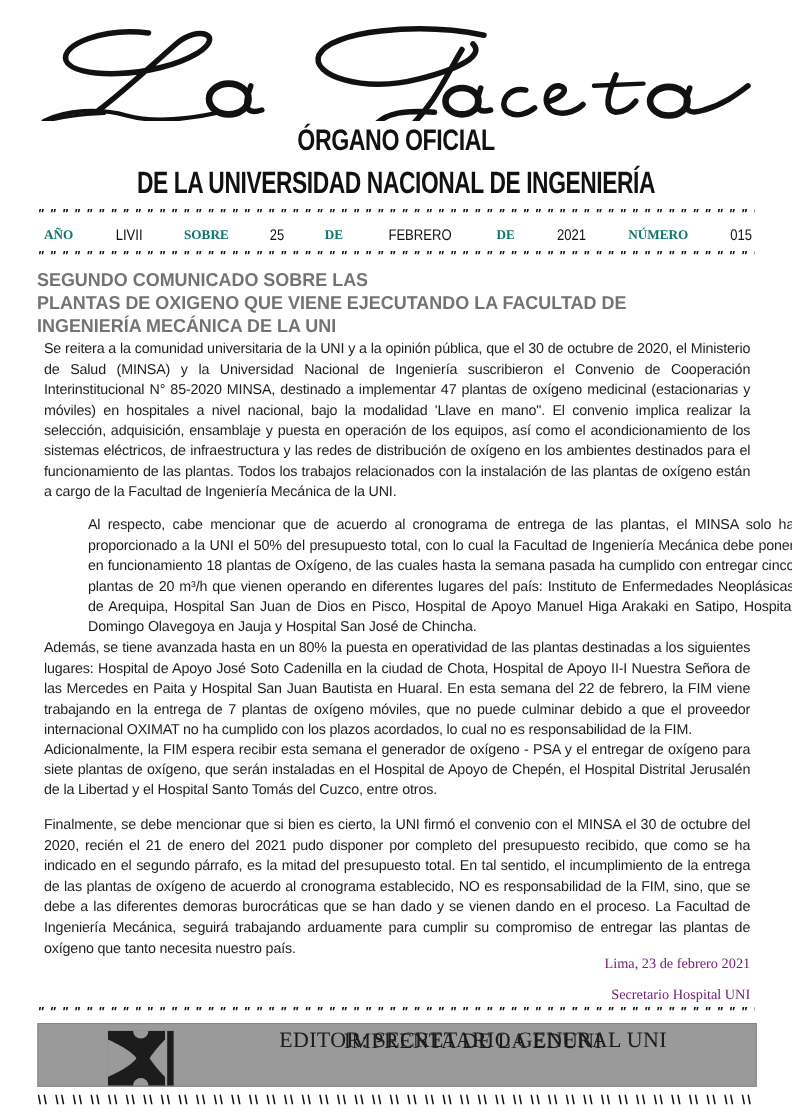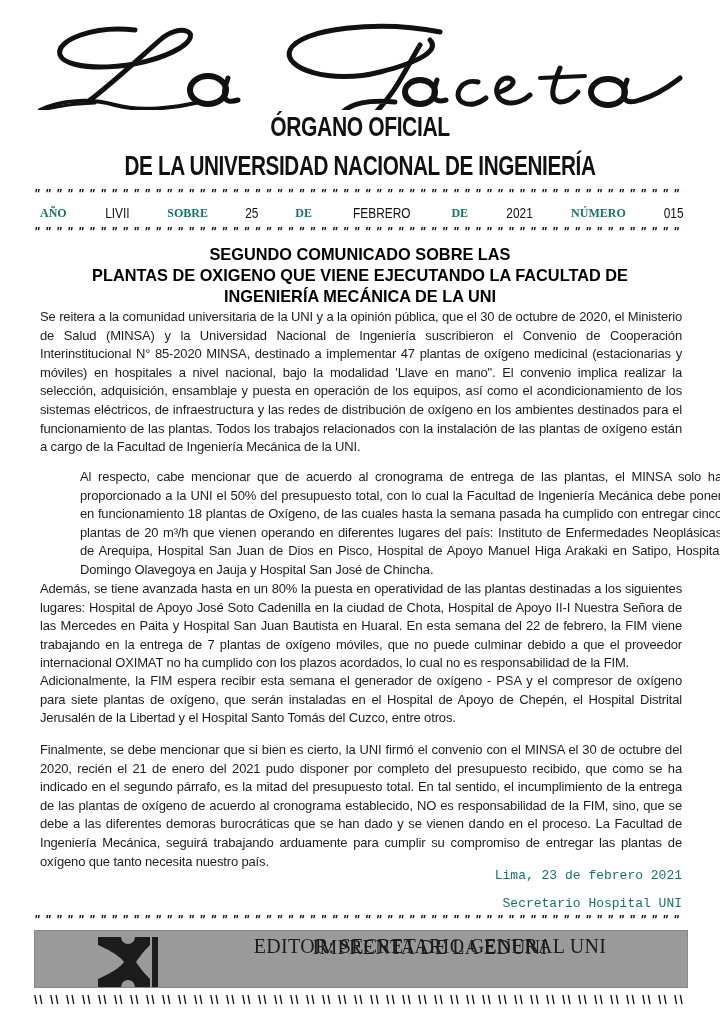--- a/index.html
+++ b/index.html
@@ -12,29 +12,29 @@
   .organ.l1 { top:112px; font-size:27px; letter-spacing:-0.5px; transform:scaleX(0.78); }
   .organ.l2 { top:150px; font-size:28px; letter-spacing:-0.5px; transform:scaleX(0.74); }
   .ruler { position:absolute; left:34px; width:652px; height:10px; overflow:hidden;
            font-family:"Liberation Sans", sans-serif; font-weight:bold; font-style:italic;
            font-size:12px; line-height:10px; letter-spacing:1px; color:#111; white-space:nowrap; }
   .ruler.bottom { font-style:normal; letter-spacing:2px; }
   .dateline { position:absolute; left:40px; top:202px; width:645px; height:22px;
               display:flex; justify-content:space-between; align-items:center; }
   .dateline .b { font-family:"Liberation Serif", serif; font-weight:bold; font-size:12px; color:#0f766e; }
   .dateline .n { font-family:"Liberation Sans", sans-serif; font-size:14px; color:#111; transform:scaleX(0.85); display:inline-block; }
-  .headline { position:absolute; left:20px; top:244px; width:680px; text-align:center;
+  .headline { position:absolute; left:20px; top:244px; width:680px; 
               font-family:"Liberation Sans", sans-serif; font-weight:bold; font-size:17px;
-              line-height:21px; color:#000000; }
+              line-height:21px; color:#737373; }
   .headline div { transform:scaleX(0.96); }
   .body { position:absolute; left:40px; width:642px;
           font-family:"Liberation Sans", sans-serif; font-size:13px; line-height:18.6px;
           text-align:justify; color:#1e1e1e; }
   .body p { margin:0; letter-spacing:-0.15px; }
-  .sig { position:absolute; right:38px; font-family:Liberation Mono, monospace; font-size:13px; color:#0f766e; }
+  .sig { position:absolute; right:38px; font-family:Liberation Serif, serif; font-size:13px; color:#701a75; }
   .footer-band { position:absolute; left:34px; top:930px; width:652px; height:56px; background:#9a9a9a;
                  border:1px solid #888; }
   .footer-logo { position:absolute; left:98px; top:937px; width:60px; height:50px; }
   .footer-text { position:absolute; left:190px; width:480px; text-align:center;
                  font-family:"Liberation Serif", serif; font-weight:normal; font-size:20px; color:#1b1b1b; letter-spacing:0.3px; }
 </style>
 </head>
 <body>
 
 <div class="masthead">
@@ -92,21 +92,21 @@
 <div class="body" style="top:308px;">
   <p>Se reitera a la comunidad universitaria de la UNI y a la opinión pública, que el 30 de octubre de 2020, el Ministerio de Salud (MINSA) y la Universidad Nacional de Ingeniería suscribieron el Convenio de Cooperación Interinstitucional N° 85-2020 MINSA, destinado a implementar 47 plantas de oxígeno medicinal (estacionarias y móviles) en hospitales a nivel nacional, bajo la modalidad 'Llave en mano". El convenio implica realizar la selección, adquisición, ensamblaje y puesta en operación de los equipos, así como el acondicionamiento de los sistemas eléctricos, de infraestructura y las redes de distribución de oxígeno en los ambientes destinados para el funcionamiento de las plantas. Todos los trabajos relacionados con la instalación de las plantas de oxígeno están a cargo de la Facultad de Ingeniería Mecánica de la UNI.</p>
 </div>
 <div class="body" style="top:468px;margin-left:40px;">
   <p>Al respecto, cabe mencionar que de acuerdo al cronograma de entrega de las plantas, el MINSA solo ha proporcionado a la UNI el 50% del presupuesto total, con lo cual la Facultad de Ingeniería Mecánica debe poner en funcionamiento 18 plantas de Oxígeno, de las cuales hasta la semana pasada ha cumplido con entregar cinco plantas de 20 m³/h que vienen operando en diferentes lugares del país: Instituto de Enfermedades Neoplásicas de Arequipa, Hospital San Juan de Dios en Pisco, Hospital de Apoyo Manuel Higa Arakaki en Satipo, Hospital Domingo Olavegoya en Jauja y Hospital San José de Chincha.</p>
 </div>
 <div class="body" style="top:580px;">
   <p>Además, se tiene avanzada hasta en un 80% la puesta en operatividad de las plantas destinadas a los siguientes lugares: Hospital de Apoyo José Soto Cadenilla en la ciudad de Chota, Hospital de Apoyo II-I Nuestra Señora de las Mercedes en Paita y Hospital San Juan Bautista en Huaral. En esta semana del 22 de febrero, la FIM viene trabajando en la entrega de 7 plantas de oxígeno móviles, que no puede culminar debido a que el proveedor internacional OXIMAT no ha cumplido con los plazos acordados, lo cual no es responsabilidad de la FIM.</p>
 </div>
 <div class="body" style="top:672px;">
-  <p>Adicionalmente, la FIM espera recibir esta semana el generador de oxígeno - PSA y el compresor de oxígeno para siete plantas de oxígeno, que serán instaladas en el Hospital de Apoyo de Chepén, el Hospital Distrital Jerusalén de la Libertad y el Hospital Santo Tomás del Cuzco, entre otros.</p>
+  <p>Adicionalmente, la FIM espera recibir esta semana el generador de oxígeno - PSA y el entregar de oxígeno para siete plantas de oxígeno, que serán instaladas en el Hospital de Apoyo de Chepén, el Hospital Distrital Jerusalén de la Libertad y el Hospital Santo Tomás del Cuzco, entre otros.</p>
 </div>
 <div class="body" style="top:741px;">
   <p>Finalmente, se debe mencionar que si bien es cierto, la UNI firmó el convenio con el MINSA el 30 de octubre del 2020, recién el 21 de enero del 2021 pudo disponer por completo del presupuesto recibido, que como se ha indicado en el segundo párrafo, es la mitad del presupuesto total. En tal sentido, el incumplimiento de la entrega de las plantas de oxígeno de acuerdo al cronograma establecido, NO es responsabilidad de la FIM, sino, que se debe a las diferentes demoras burocráticas que se han dado y se vienen dando en el proceso.  La Facultad de Ingeniería Mecánica, seguirá trabajando arduamente para cumplir su compromiso de entregar las plantas de oxígeno que tanto necesita nuestro país.</p>
 </div>
 
 <div class="sig" style="top:868px;">Lima, 23 de febrero 2021</div>
 <div class="sig" style="top:896px;">Secretario Hospital UNI</div>
 
 <div class="ruler" style="top:915px;">" " " " " " " " " " " " " " " " " " " " " " " " " " " " " " " " " " " " " " " " " " " " " " " " " " " " " " " " " " " " " " " " " " " " " " " " " " " "</div>
 

